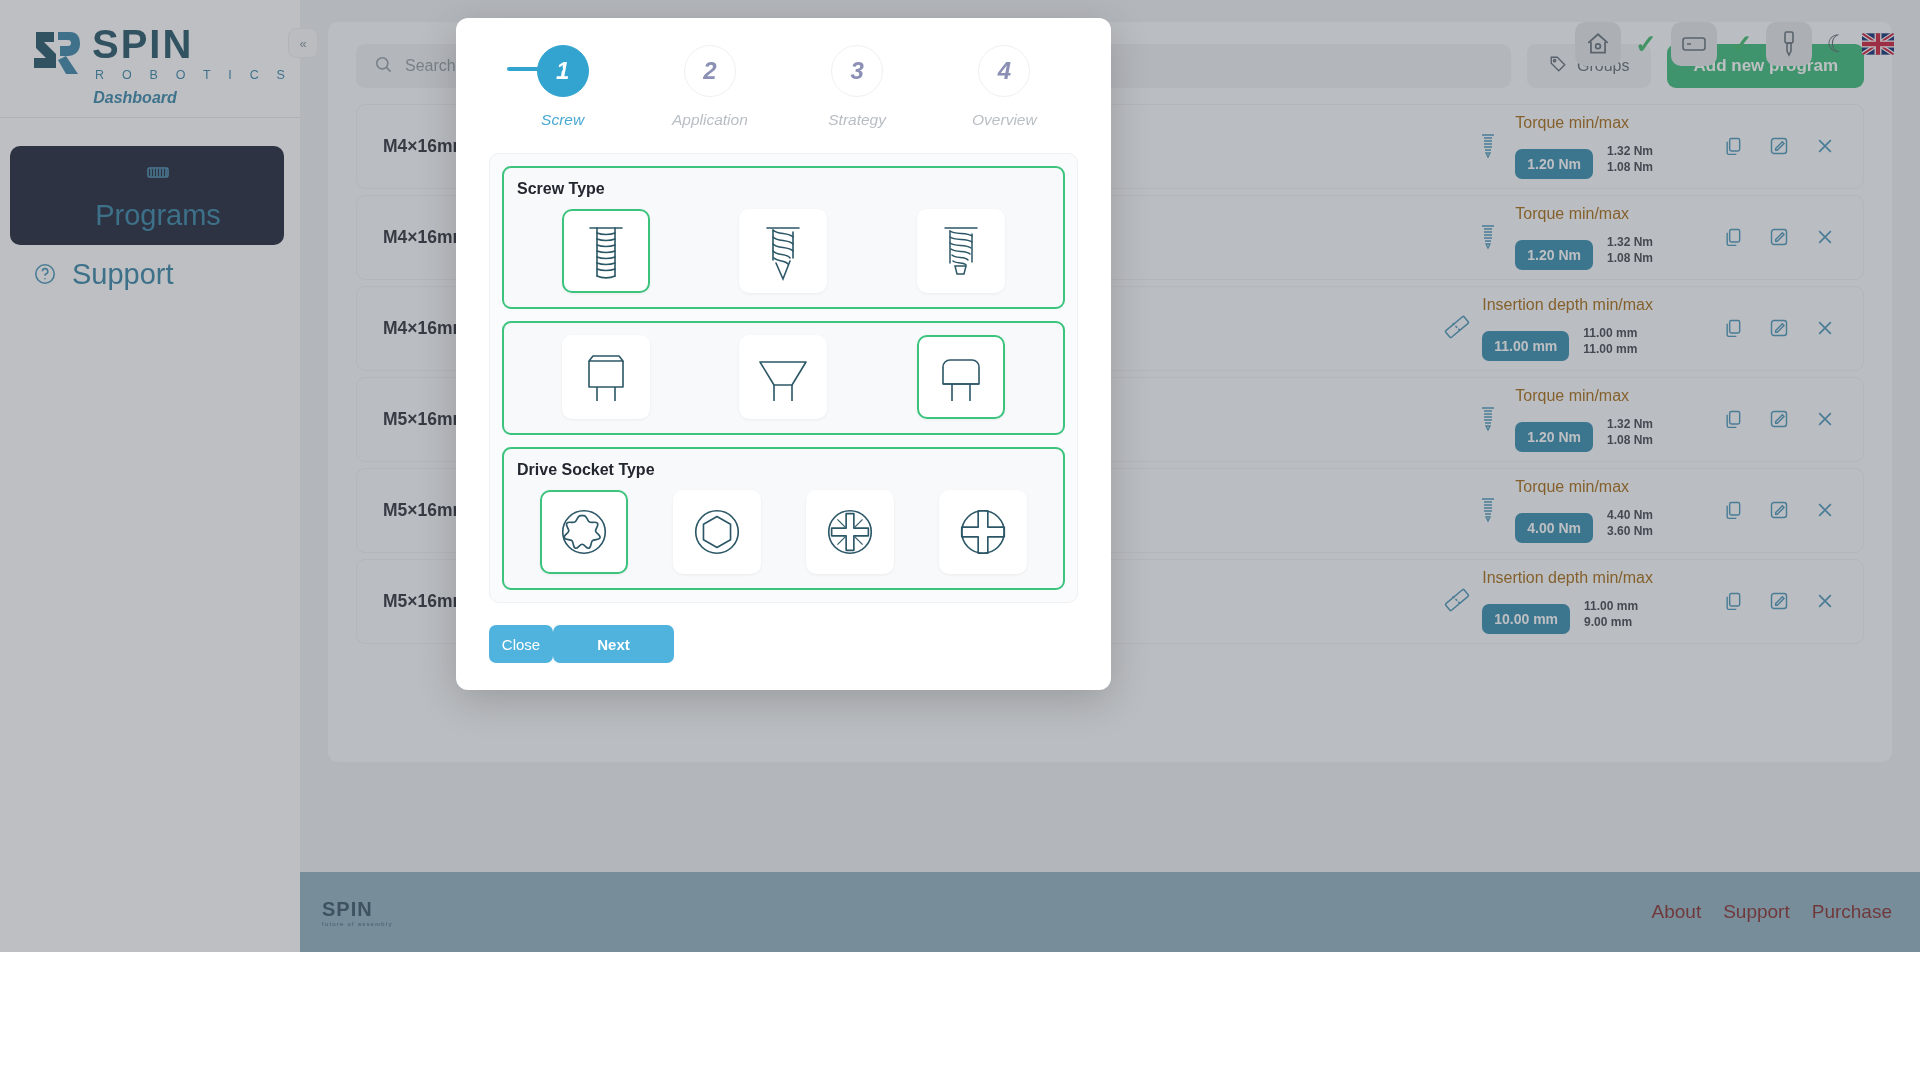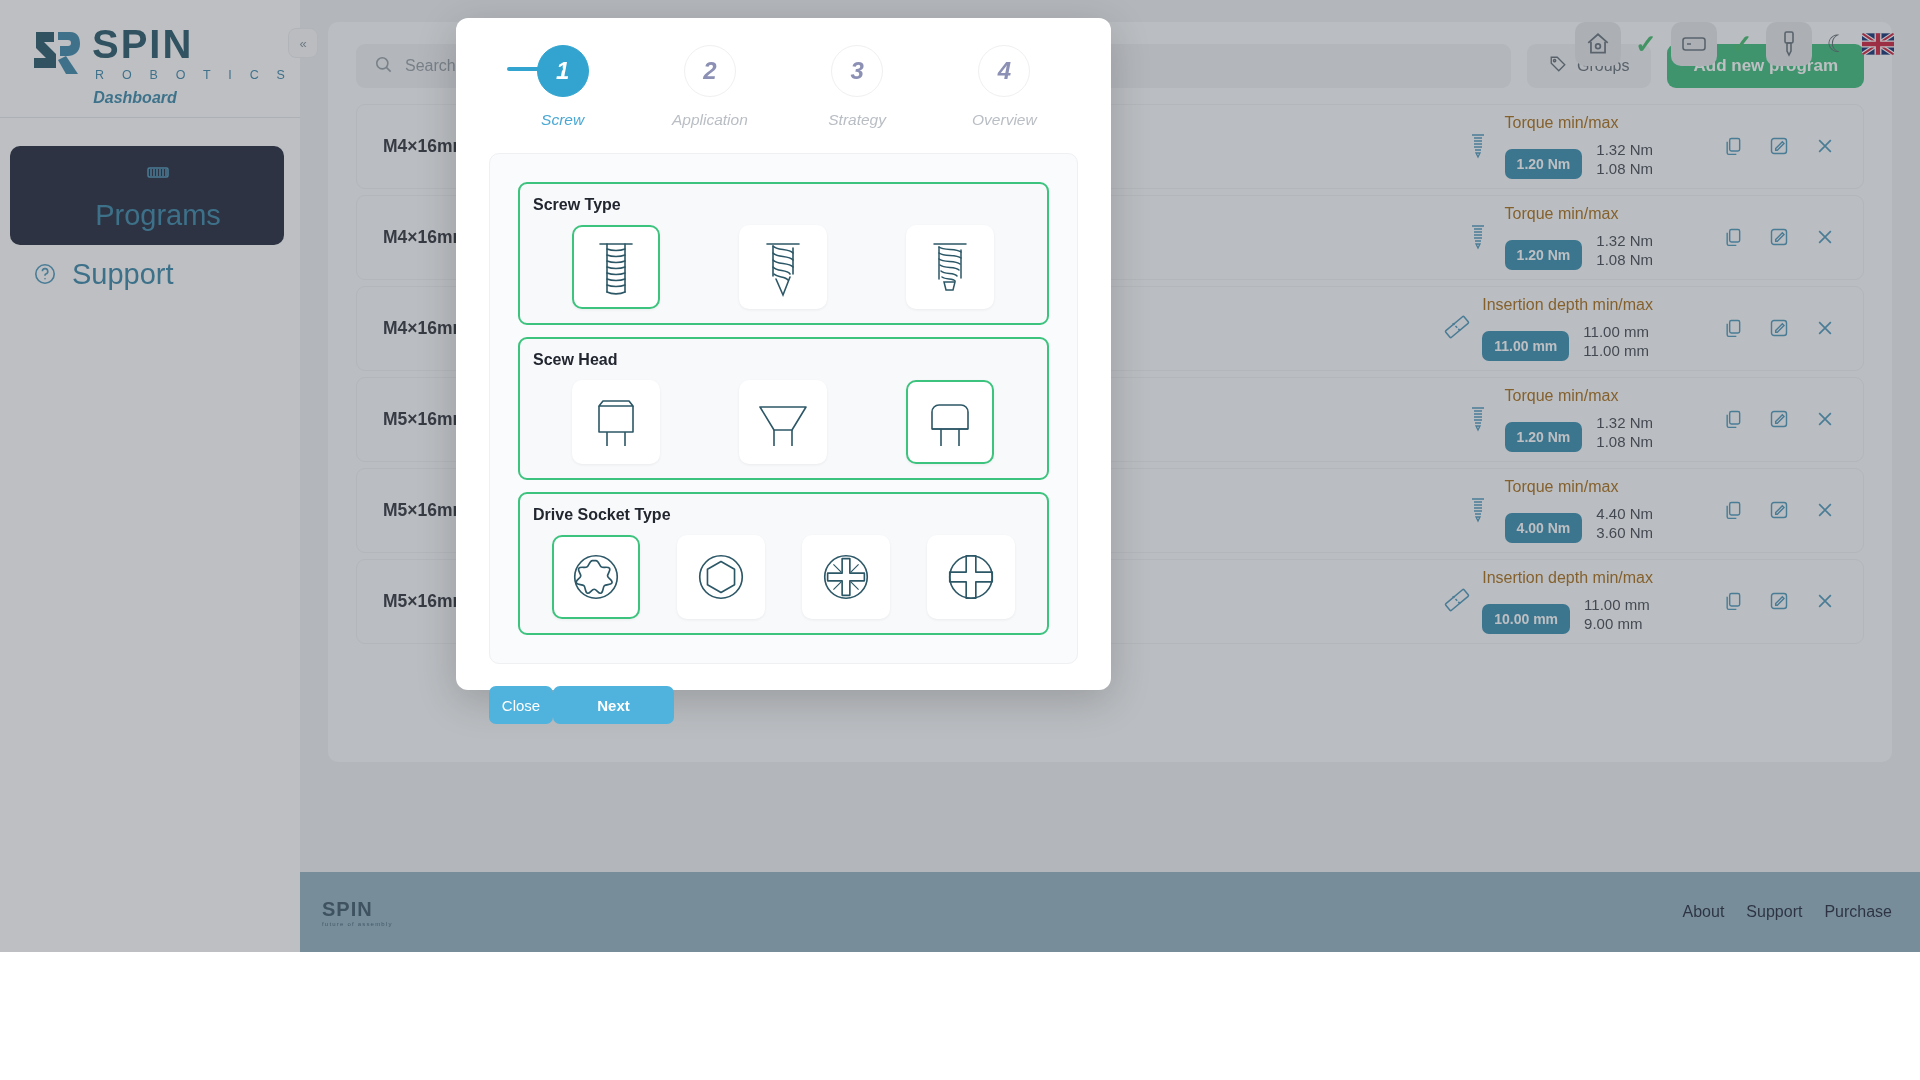--- a/index.html
+++ b/index.html
@@ -102,21 +102,21 @@
   .tag .x { font-size: 11px; opacity: .8; margin-left: 2px; }
   .prog-metric { display: flex; align-items: center; gap: 14px; margin-right: 70px; }
   .metric-icon { width: 24px; height: 30px; flex: 0 0 24px; color: #3f8fb5; }
   .metric-body { display: flex; flex-direction: column; }
   .metric-title { font-size: 16px; color: #a16207; margin-bottom: 6px; }
   .metric-vals { display: flex; align-items: center; gap: 14px; }
   .metric-pill {
     background: #2784a8; color: #fff; border-radius: 7px;
     padding: 7px 12px; font-size: 14px; font-weight: bold; min-width: 74px; text-align: center; margin-top: 11px;
   }
-  .metric-minmax { display: flex; flex-direction: column; gap: 2px; font-size: 15px; font-weight: normal; color: #353b45; }
+  .metric-minmax { display: flex; flex-direction: column; gap: 2px; font-size: 12px; font-weight: bold; color: #353b45; }
   .prog-actions { display: flex; align-items: center; gap: 24px; color: #3f8fb5; }
   .act { width: 22px; height: 22px; cursor: pointer; }
 
   
   .topbar {
     position: absolute; right: 26px; top: 22px;
     display: flex; align-items: center; gap: 14px; z-index: 2;
   }
   .top-badge {
     width: 46px; height: 44px; border-radius: 10px; background: #e3e7ea;
@@ -127,21 +127,21 @@
   .flag { width: 32px; height: 22px; position: relative; overflow: hidden; border-radius: 2px; }
 
   
   .footer {
     height: 80px; background: #8bacbd; display: flex; align-items: center;
     padding: 0 28px 0 0; margin-left: 300px;
   }
   .footer-logo { display: flex; flex-direction: column; padding-left: 22px; }
   .footer-spin { font-size: 20px; font-weight: bold; color: #2c4a5c; letter-spacing: 1px; }
   .footer-sub { font-size: 6px; color: #33566a; letter-spacing: 1.2px; }
-  .footer-links { margin-left: auto; display: flex; gap: 22px; font-size: 16px; color: #0f172a; }
+  .footer-links { margin-left: auto; display: flex; gap: 22px; font-size: 19px; color: #7f1d1d; }
   .footer-links span { cursor: pointer; }
 
   
   .dimmer { position: absolute; inset: 0; background: rgba(90,96,102,0.40); z-index: 5; }
 
   
   .modal {
     position: absolute; left: 456px; top: 18px;
     width: 655px; height: 672px;
     background: #ffffff; border-radius: 12px; z-index: 10;
@@ -163,21 +163,21 @@
   .step-label { margin-top: 14px; font-size: 15.5px; color: #b9bec4; font-style: italic; }
   .step.active .step-label { color: #4aa8d4; }
   .step-bar {
     position: absolute; left: 18px; top: 49px; width: 56px; height: 4px;
     background: #32a4cf; border-radius: 2px;
   }
 
   .modal-body {
     margin-top: 24px;
     background: #fafbfc; border: 1px solid #eef0f2; border-radius: 10px;
-    padding: 28px; display: flex; flex-direction: column; gap: 12px;
+    padding: 12px; display: flex; flex-direction: column; gap: 12px;
   }
   .group {
     background: #f8f9fb; border: 2px solid #3cc37d; border-radius: 9px;
     padding: 12px 13px 14px 13px;
   }
   .group-title { font-size: 16px; font-weight: bold; color: #22262f; margin-bottom: 11px; }
   .opt-row { display: flex; gap: 0; }
   .opt-row.cols3 > .opt { width: 33.33%; }
   .opt-row.cols4 > .opt { width: 25%; }
   .opt { display: flex; justify-content: center; }
@@ -658,21 +658,20 @@
                 <path d="M15 11c5 4 17 1 22 5M15 17c5 4 17 1 22 5M15 23c5 4 16 1 21 5M16 29c5 4 15 1 19 5M17 35c4 4 13 1 16 5M18 41c4 3 11 1 13 4"></path>
                 <path d="M15 11v32M37 14v28"></path>
                 <path d="M20 46h11l-2 8h-7z"></path>
               </svg>
             </div>
           </div>
         </div>
       </div>
 
       <div class="group">
-        <div class="group-title">Scew Head</div>
         <div class="opt-row cols3">
           <div class="opt">
             <div class="opt-card">
               <svg width="60" height="58" viewBox="0 0 60 58" fill="none" stroke="#2c5767" stroke-width="1.6" stroke-linejoin="round">
                 <path d="M13 13h34l-4-5H17z"></path>
                 <path d="M13 13v26h34V13"></path>
                 <path d="M21 39v14M39 39v14"></path>
               </svg>
             </div>
           </div>

